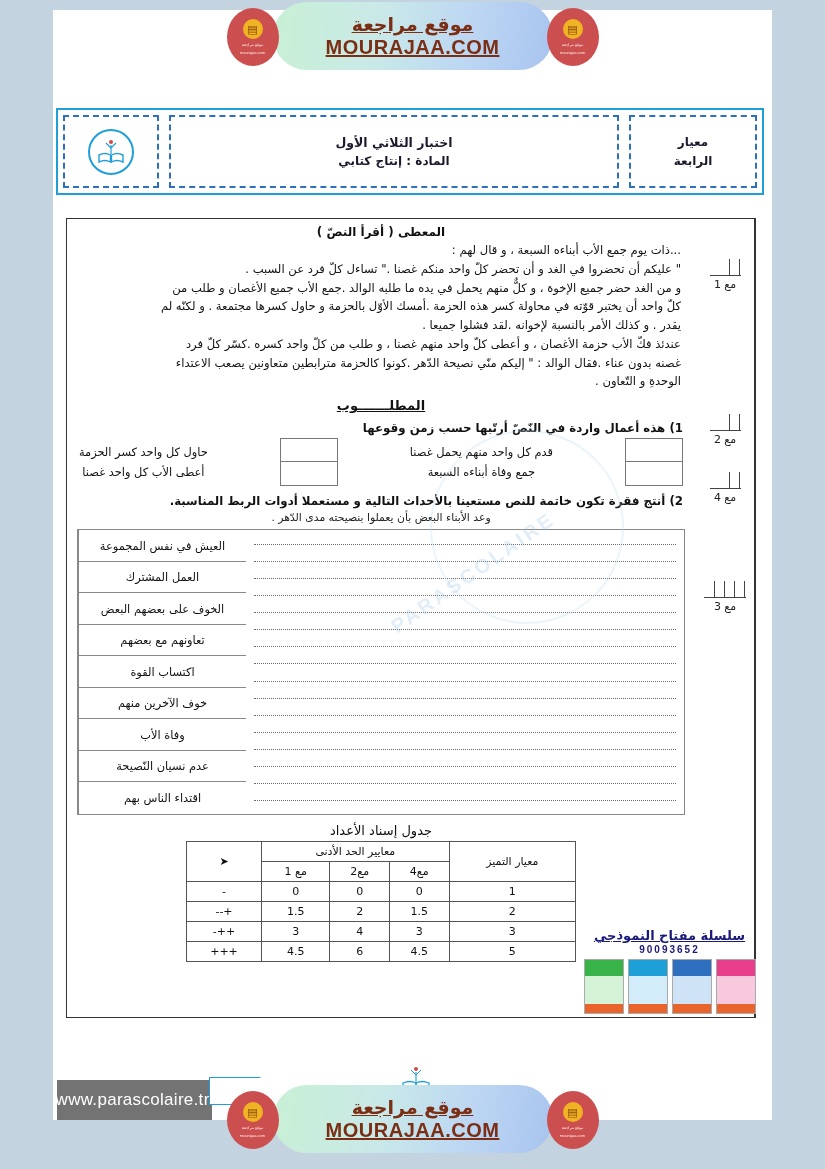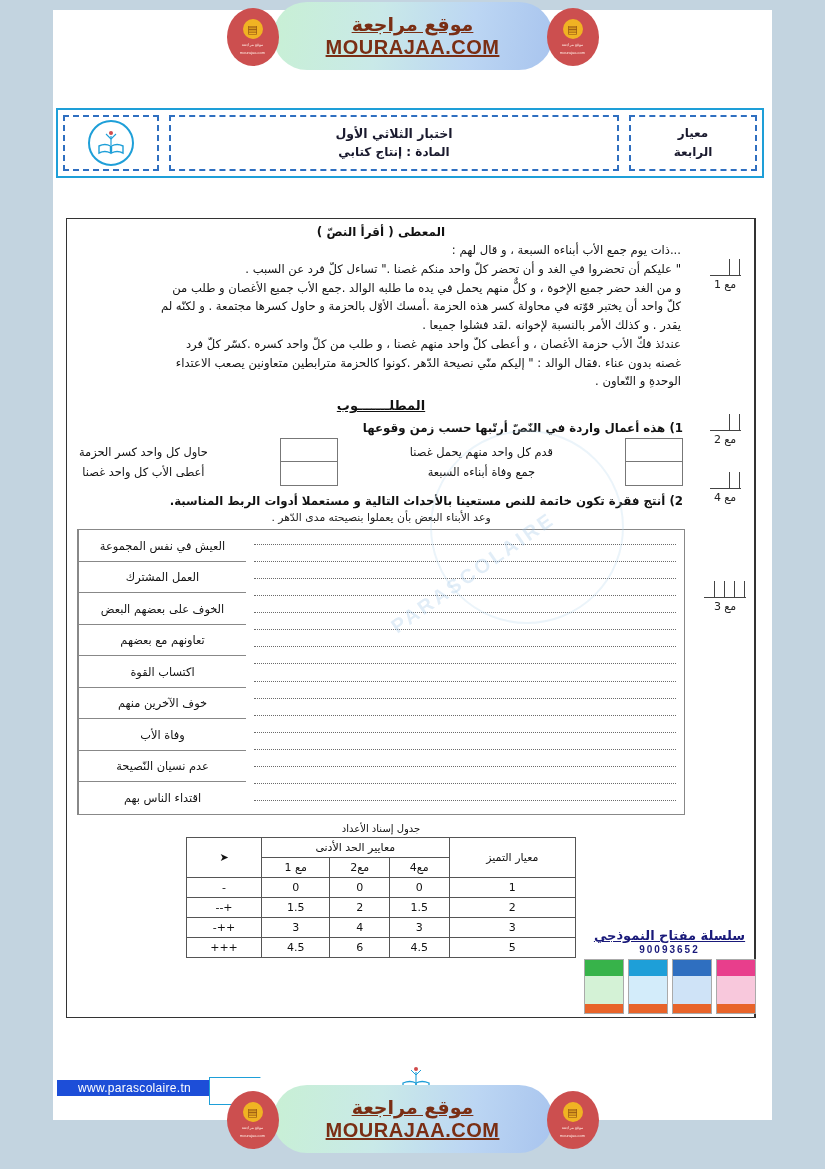--- a/index.html
+++ b/index.html
@@ -56,21 +56,21 @@
     font-size:11px;color:#8a4a10;font-weight:bold;line-height:1;
   }
   .badge-txt{
     font-size:4px;color:#ffe9e0;text-align:center;line-height:1.25;
     font-family:"Liberation Sans",sans-serif;
   }
 
   
   .hdr{
     position:absolute;left:56px;top:108px;
-    width:708px;height:70px;
+    width:708px;height:87px;
     border:2px solid #1e9fd8;
     background:#fff;
     display:flex;flex-direction:row-reverse;align-items:stretch;
     box-sizing:border-box;
   }
   .hdr-cell{
     margin:5px;border:2px dashed #2f6fc0;
     display:flex;flex-direction:column;align-items:center;justify-content:center;
     box-sizing:border-box;
   }
@@ -189,21 +189,21 @@
     flex:1;display:flex;flex-direction:column;
     justify-content:space-around;padding:5px 8px;box-sizing:border-box;
   }
   .dotline{
     height:1px;
     border-bottom:1.4px dotted #6b6b6b;
   }
 
   
   .tbl-title{
-    text-align:center;font-size:10px;color:#111;
+    text-align:center;font-size:13px;color:#111;
     margin:8px 0 3px 0;direction:rtl;
   }
   .tbl-wrap{display:flex;justify-content:center;}
   table.marks{
     border-collapse:collapse;direction:rtl;
     font-size:11px;color:#111;width:390px;
   }
   table.marks th,table.marks td{
     border:1px solid #555;text-align:center;padding:1px 2px;height:17px;
   }
@@ -229,23 +229,23 @@
     width:38px;height:53px;border:1px solid #aaa;
     display:flex;flex-direction:column;overflow:hidden;
   }
   .book .top{height:16px;}
   .book .mid{flex:1;}
   .book .bot{height:9px;background:#e8642a;}
 
   
   .para{
     position:absolute;left:57px;top:1080px;
-    width:155px;height:16px;background:#1d4ed8;
+    width:155px;height:40px;background:#737373;
     display:flex;align-items:center;justify-content:center;
-    color:#fff;font-size:12px;letter-spacing:.3px;
+    color:#fff;font-size:17px;letter-spacing:.3px;
     font-family:"Liberation Sans",sans-serif;
     z-index:30;
   }
   .para-flag{
     position:absolute;left:209px;top:1077px;
     width:52px;height:28px;background:#fff;
     clip-path:polygon(0 0,100% 0,70% 50%,100% 100%,0 100%);
     border:1px solid #1e9fd8;box-sizing:border-box;z-index:30;
   }
   .foot-emblem{

